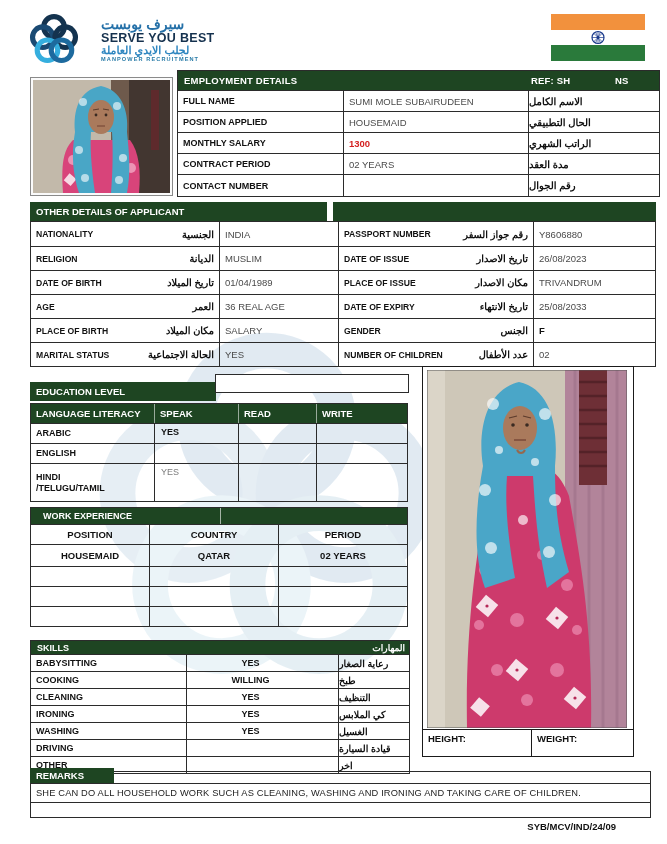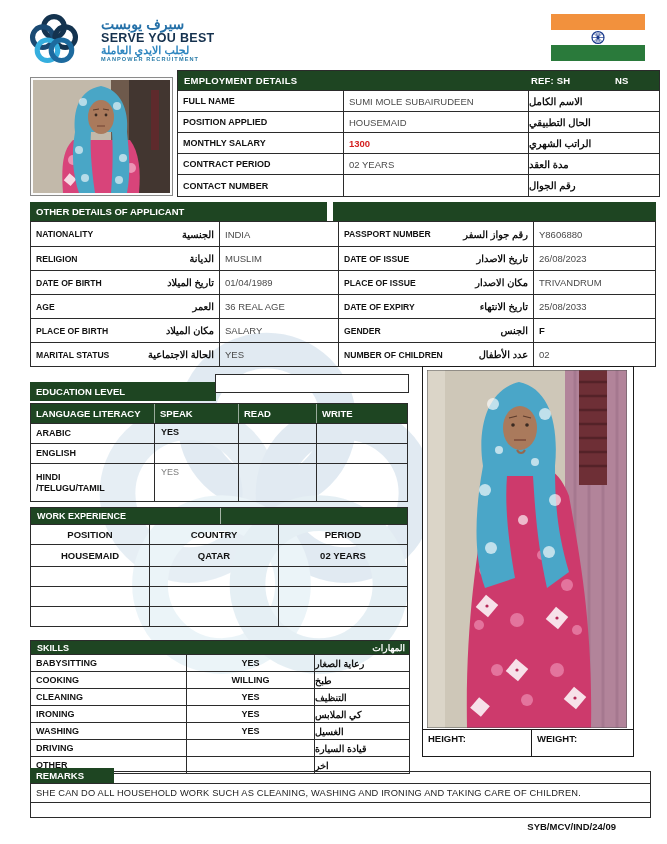--- a/index.html
+++ b/index.html
@@ -87,40 +87,40 @@
   .lang .rC{height:38px;}
   .lang .name{flex-direction:column;align-items:flex-start;justify-content:center;
               font-weight:bold;font-size:9px;padding-left:5px;line-height:1.15;}
   .lang .cell{font-size:9px;padding-left:6px;align-items:flex-start;padding-top:3px;}
   .v-strong{font-weight:bold;color:#111;}
   .v-weak{color:#7c7c7c;}
 
   
   .work{left:30px;top:507px;width:378px;}
   .work-bar{height:16px;display:flex;}
-  .work-bar .t{width:190px;display:flex;align-items:center;padding-left:6px;font-size:9px;
+  .work-bar .t{width:190px;display:flex;align-items:center;padding-left:12px;font-size:9px;
                border-right:1px solid rgba(255,255,255,.6);box-sizing:border-box;}
   .work .row{height:20px;}
   .work .rhdr{height:20px;}
   .work .rdata{height:22px;}
   .work .w1{width:118px;}
   .work .w2{width:129px;}
   .work .w3{flex:1;}
   .work .cc{justify-content:center;font-weight:bold;font-size:9.5px;padding:0;}
 
   
   .skl{left:30px;top:640px;width:380px;}
   .skl-bar{height:13px;display:flex;align-items:center;justify-content:space-between;
            font-size:9px;padding:0 4px 0 6px;}
   .skl .row{height:17px;}
   .skl .s1{width:155px;}
   .skl .s2{width:128px;}
   .skl .s3{flex:1;}
   .skl .sval{justify-content:center;font-weight:bold;font-size:9px;padding:0;}
-  .skl .sar{font-size:9.5px;}
+  .skl .sar{font-size:9.5px;margin-left:24px;}
 
   
   .remarks-box{left:30px;top:771px;width:621px;height:47px;border:1px solid #2b2b2b;}
   .rm-strip{height:11px;border-bottom:1px solid #2b2b2b;}
   .rm-text{height:18px;border-bottom:1px solid #2b2b2b;display:flex;align-items:center;
            padding-left:5px;font-size:9.3px;color:#222;letter-spacing:.15px;}
   .remarks-label{left:30px;top:768px;width:84px;height:15px;display:flex;align-items:center;
                  padding-left:6px;font-size:9.5px;z-index:3;}
 
   

